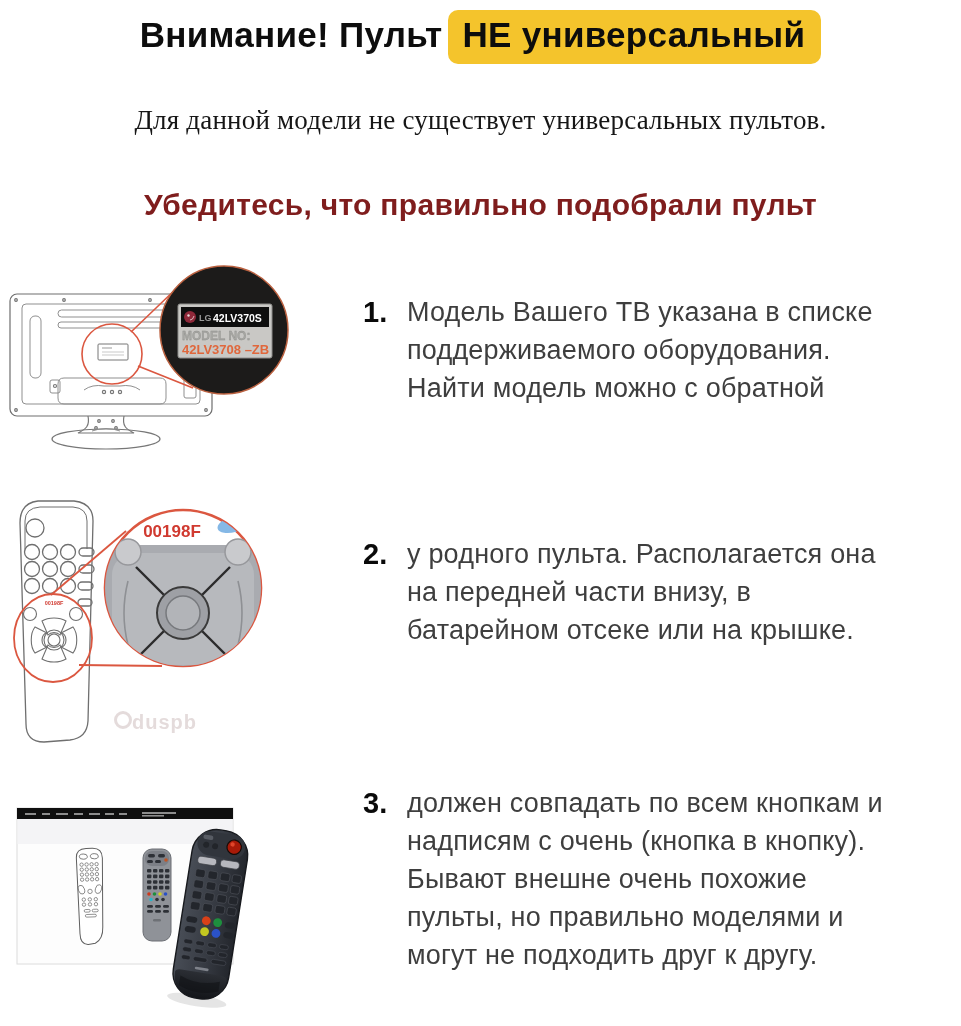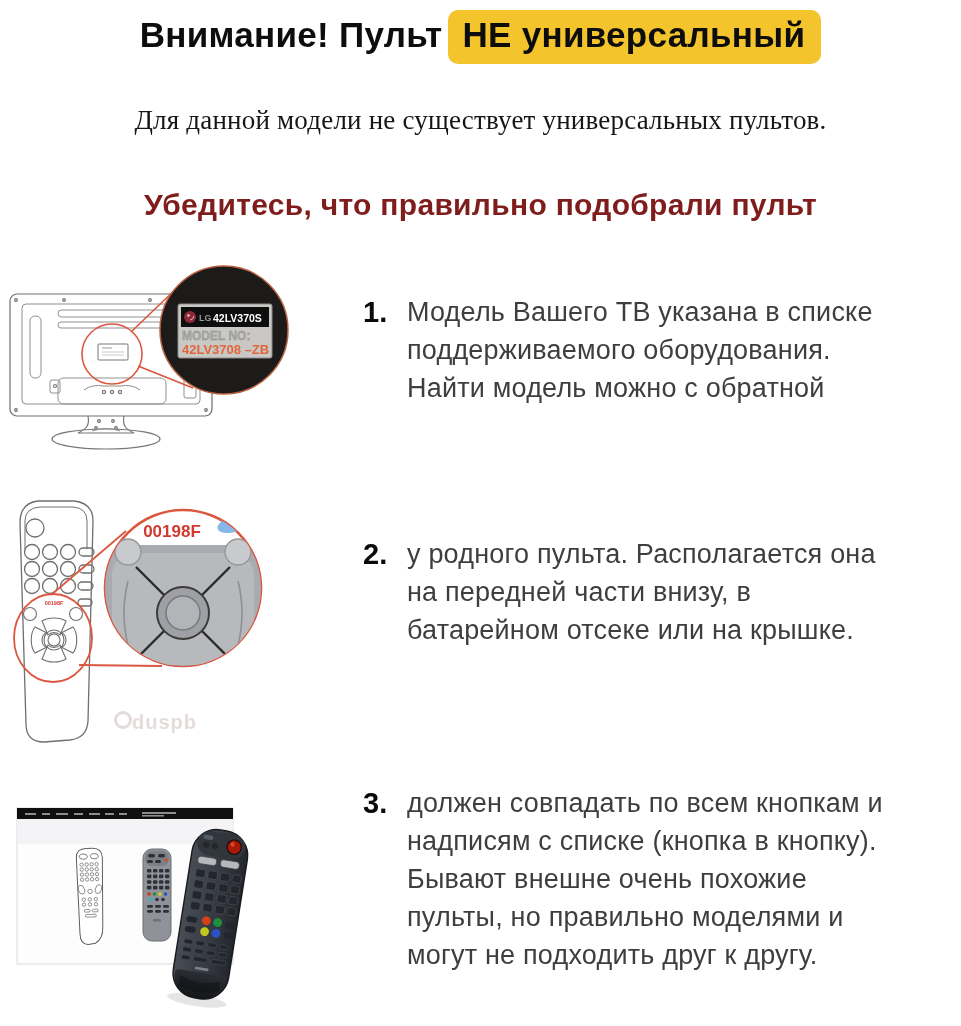--- a/index.html
+++ b/index.html
@@ -354,20 +354,20 @@
         <path d="M2,148 Q2,144 8,144 L48,144 Q54,144 54,148 L54,146 Q54,170 28,170 Q2,170 2,146 Z" fill="url(#handle)"></path>
         <path d="M8,150 Q28,158 48,150 L48,160 Q28,168 8,160 Z" fill="#101216" opacity=".6"></path>
       </g>
     </g>
   </svg>
 
   <div class="step" id="step3">
     <div class="step-num">3.</div>
     <div class="step-lines">
       <div>должен совпадать по всем кнопкам и</div>
-      <div>надписям с списке (кнопка в кнопку).</div>
+      <div>надписям с очень (кнопка в кнопку).</div>
       <div>Бывают внешне очень похожие</div>
       <div>пульты, но правильно моделями и</div>
       <div>могут не подходить друг к другу.</div>
     </div>
   </div>
 
 </div>
 
 </body></html>

